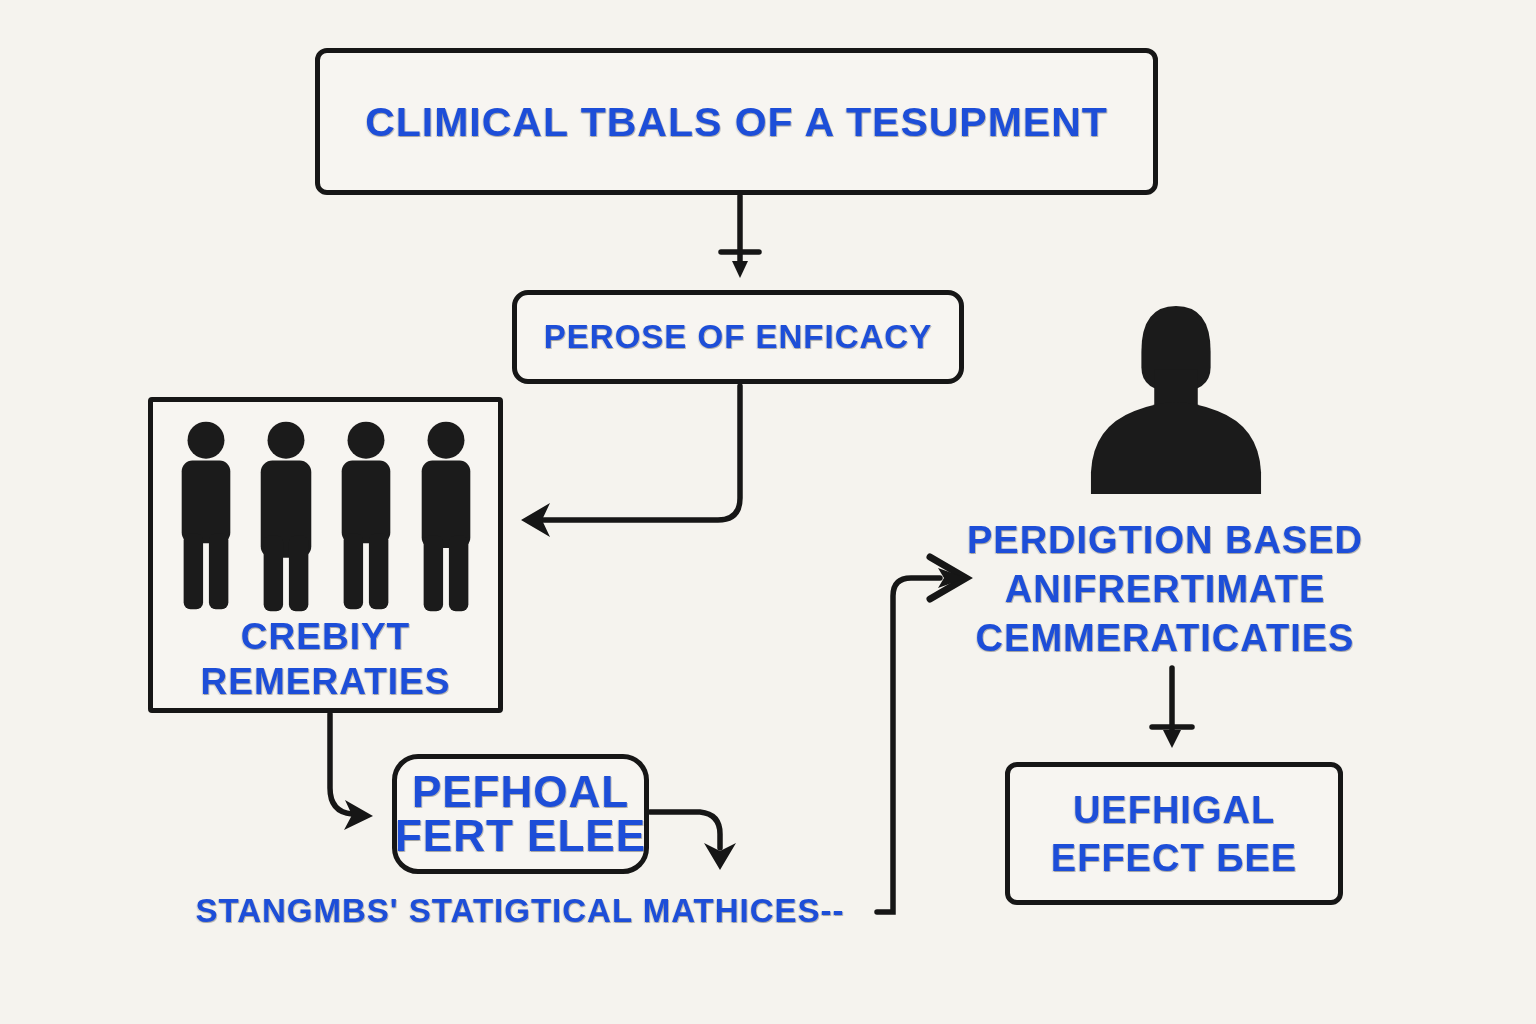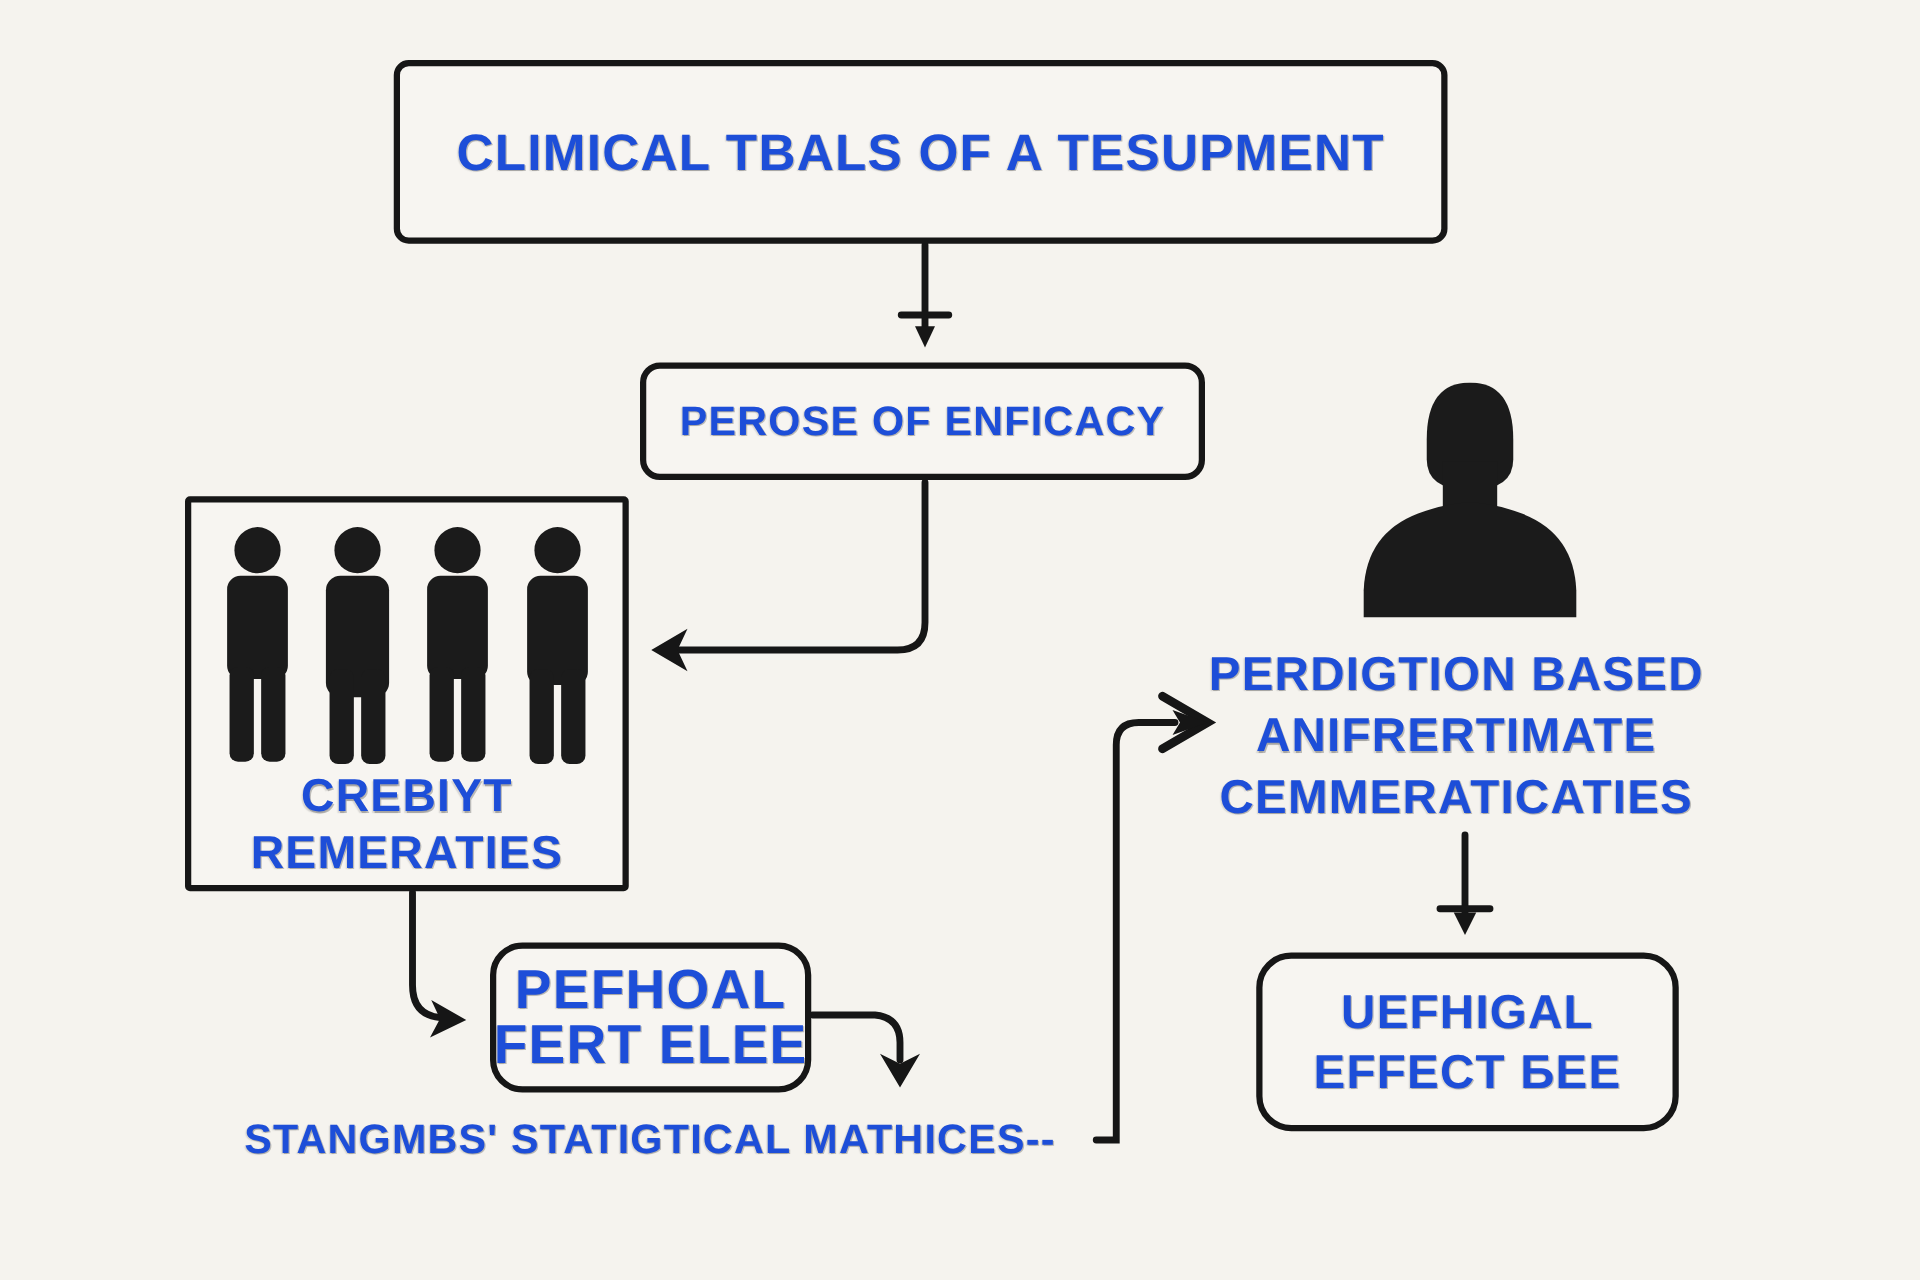--- a/index.html
+++ b/index.html
@@ -30,21 +30,21 @@
   }
   .box-top{left:315px;top:48px;width:843px;height:147px;border-radius:12px;}
   .box-top .node-text{font-size:41px;line-height:50px;}
   .box-purpose{left:512px;top:290px;width:452px;height:94px;border-radius:16px;}
   .box-purpose .node-text{font-size:33px;}
   .box-cohort{left:148px;top:397px;width:355px;height:316px;border-radius:4px;justify-content:flex-start;}
   .box-cohort .node-text{font-size:37px;line-height:45px;}
   .people-row{display:flex;gap:10px;margin-top:16px;align-items:flex-start;justify-content:center;}
   .box-method{left:392px;top:754px;width:257px;height:120px;border-radius:26px;}
   .box-method .node-text{font-size:44px;line-height:44px;}
-  .box-effect{left:1005px;top:762px;width:338px;height:143px;border-radius:28px;}
+  .box-effect{left:1005px;top:762px;width:338px;height:143px;border-radius:12px;}
   .box-effect .node-text{font-size:38px;line-height:48px;}
   .caption-stats{
     position:absolute;left:150px;top:892px;width:740px;z-index:2;
     text-align:center;font-size:33px;
   }
   .prediction-block{
     position:absolute;left:950px;top:516px;width:430px;z-index:2;
     text-align:center;font-size:38px;line-height:49px;
   }
   .bust{position:absolute;left:1087px;top:306px;z-index:2;}

